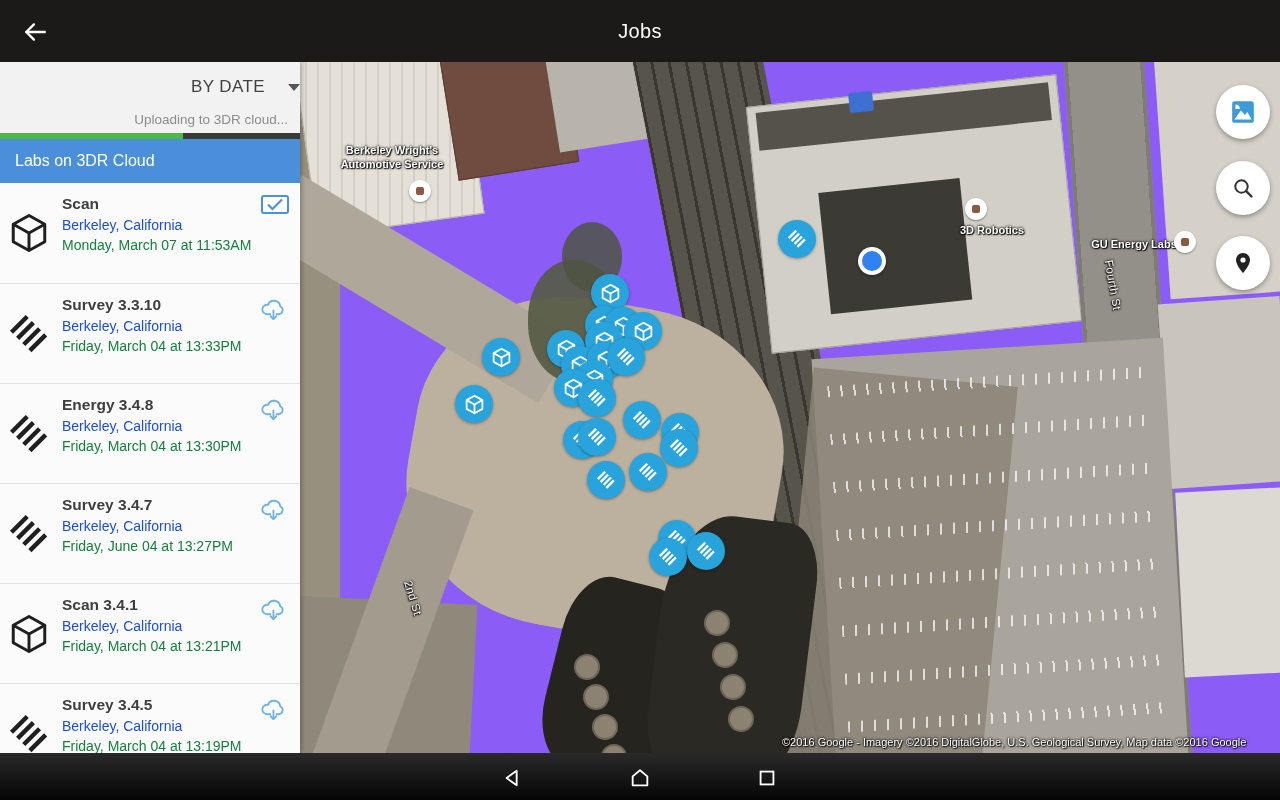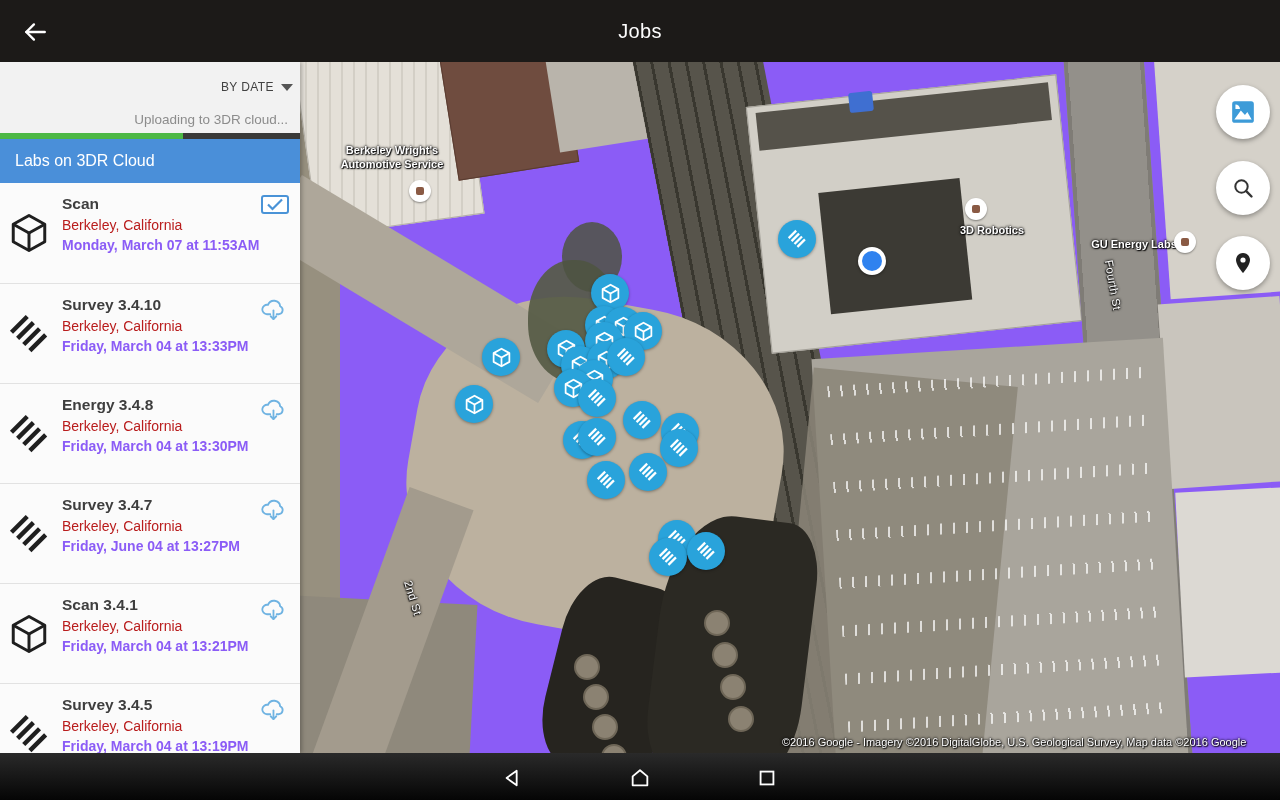--- a/index.html
+++ b/index.html
@@ -15,37 +15,37 @@
     text-align:center; color:#fdfdfd; font-size:20px; letter-spacing:.3px; }
   
   .navbar { position:absolute; left:0; top:753px; width:1280px; height:47px; z-index:60;
     background:linear-gradient(#2a2a2a,#050505); }
   .nav-ico { position:absolute; top:14px; width:22px; height:22px; cursor:pointer; }
   .nav-back { left:502px; } .nav-home { left:629px; } .nav-recents { left:756px; }
   
   .sidebar { position:absolute; left:0; top:62px; width:300px; height:691px; background:#fbfbfb;
     z-index:40; overflow:hidden; box-shadow:2px 0 4px rgba(0,0,0,.25); }
   .side-head { position:absolute; left:0; top:0; width:300px; height:78px; background:#f2f2f2; }
-  .by-date { position:absolute; right:7px; top:13px; height:24px; display:flex; align-items:center;
-    gap:7px; cursor:pointer; color:#424242; font-size:12px; letter-spacing:.4px; }
+  .by-date { position:absolute; right:0; top:13px; height:24px; display:flex; align-items:center;
+    gap:23px; cursor:pointer; color:#424242; font-size:17px; letter-spacing:.4px; }
   .by-date .tri { width:0; height:0; border-left:6px solid transparent; border-right:6px solid transparent;
     border-top:7px solid #555; }
   .upload-status { position:absolute; right:12px; top:50px; color:#8c8c8c; font-size:13.5px; }
   .progress { position:absolute; left:0; top:71px; width:300px; height:6px; background:#3a3a38; }
   .progress-fill { height:100%; background:#4db845; }
   .cloud-banner { position:absolute; left:0; top:77px; width:300px; height:44px; background:#4a8fd9;
     color:#fff; font-size:16px; display:flex; align-items:center; padding-left:15px;
     box-shadow:0 2px 3px rgba(0,0,0,.25); }
   .job-list { position:absolute; left:0; top:121px; width:335px; }
   .job-item { position:relative; width:300px; height:100px; background:#fbfbfb; cursor:pointer; }
   .job-item + .job-item { border-top:1px solid #e2e2e2; }
   .job-icon { position:absolute; left:8px; top:29px; width:42px; height:42px; }
   .job-title { position:absolute; left:62px; top:12px; font-size:15.5px; font-weight:bold; color:#3e3e3e; }
-  .job-loc   { position:absolute; left:62px; top:34px; font-size:14px; color:#b91c1c; }
-  .job-date  { position:absolute; left:62px; top:54px; font-size:14px; color:#8b5cf6;font-weight:bold; }
+  .job-loc   { position:absolute; left:62px; top:34px; font-size:14px; color:#1d4ed8; }
+  .job-date  { position:absolute; left:62px; top:54px; font-size:14px; color:#15803d; }
   .job-action { position:absolute; right:11px; top:12px; }
   .checkbox { width:28px; height:19px; border:2px solid #4a93d7; border-radius:3px; background:#fff;
     display:flex; align-items:center; justify-content:center; }
   
   .map { position:absolute; left:300px; top:62px; width:980px; height:691px; overflow:hidden;
     background:#8b5cf6; }
   .shape { position:absolute; }
   .maplabel { position:absolute; color:#fff; font-size:11px; font-weight:bold; text-align:center;
     line-height:14px; white-space:nowrap;
     text-shadow:0 0 2px #000, 0 0 3px #000, 1px 1px 1px rgba(0,0,0,.85); }
@@ -158,21 +158,21 @@
 
       <div class="job-item">
         <svg class="job-icon" viewBox="0 0 48 48">
           <g stroke="#1f1f1f" stroke-width="5" fill="none">
             <line x1="4" y1="22" x2="22" y2="4"></line>
               <line x1="11" y1="29" x2="29" y2="11"></line>
             <line x1="18" y1="36" x2="36" y2="18"></line>
               <line x1="25" y1="43" x2="43" y2="25"></line>
           </g>
         </svg>
-        <div class="job-title">Survey 3.4.10</div>
+        <div class="job-title">Survey 3.3.10</div>
         <div class="job-loc">Berkeley, California</div>
         <div class="job-date">Friday, March 04 at 13:33PM</div>
         <svg class="job-action" width="30" height="30" viewBox="0 0 28 28">
           <g fill="none" stroke="#6fb3e2" stroke-width="1.7" stroke-linecap="round" stroke-linejoin="round">
             <path d="M10.5 17 H7.6 A4.4 4.4 0 1 1 8.4 8.3 A5.9 5.9 0 0 1 19.8 9.6 A3.9 3.9 0 0 1 18.7 17 H16.5"></path>
             <line x1="13.5" y1="13.5" x2="13.5" y2="21.5"></line>
             <polyline points="10.9,18.9 13.5,21.6 16.1,18.9"></polyline>
           </g>
         </svg>
       </div>

